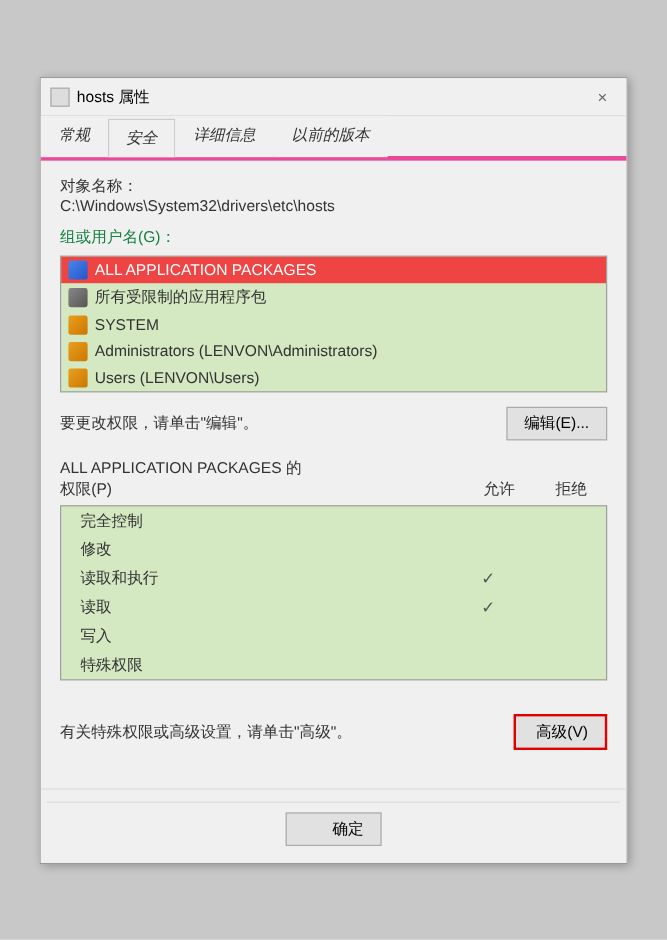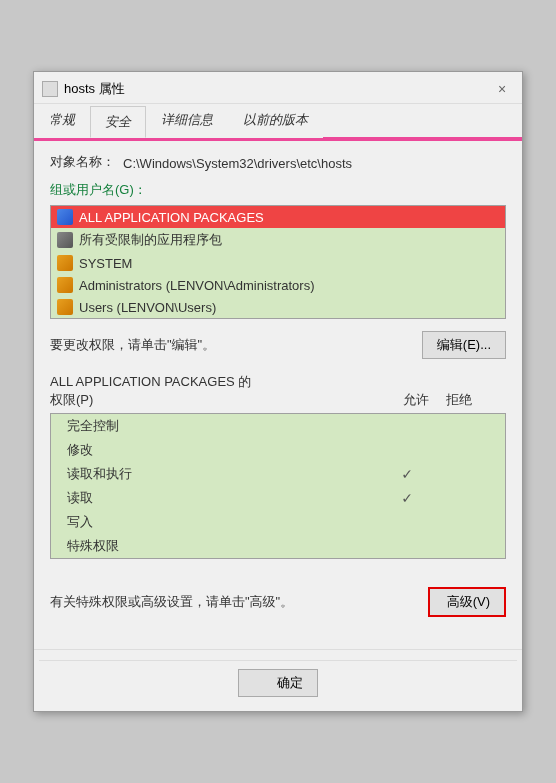--- a/index.html
+++ b/index.html
@@ -78,22 +78,23 @@
       border: 1px solid #ccc;
       border-bottom: 1px solid #f0f0f0;
       margin-top: 2px;
     }
     .content {
       padding: 12px 16px 16px 16px;
       background: #f0f0f0;
     }
     .row {
       display: flex;
-      align-items: flex-end;
+      align-items: flex-start;
       margin-bottom: 10px;
+      flex-direction: column;
     }
     .label {
       color: #333;
       white-space: nowrap;
       margin-right: 8px;
     }
     .value {
       color: #333;
     }
     .section-label {
@@ -277,21 +278,21 @@
       <span class="edit-desc">要更改权限，请单击"编辑"。</span>
       <button class="btn">编辑(E)...</button>
     </div>
 
     <div class="perm-section">
       <div class="perm-title">
         <span>ALL APPLICATION PACKAGES 的</span><br>
         <span style="display:inline-flex; width:100%;">
           <span style="flex:1;">权限(P)</span>
           <span style="width:60px; text-align:center;">允许</span>
-          <span style="width:60px; text-align:left;">拒绝</span>
+          <span style="width:60px; text-align:center;">拒绝</span>
         </span>
       </div>
       <div class="perm-table-wrap">
 
         <div class="perm-row">
           <span class="perm-name">完全控制</span>
           <span class="perm-allow"></span>
           <span class="perm-deny"></span>
         </div>
         <div class="perm-row">

